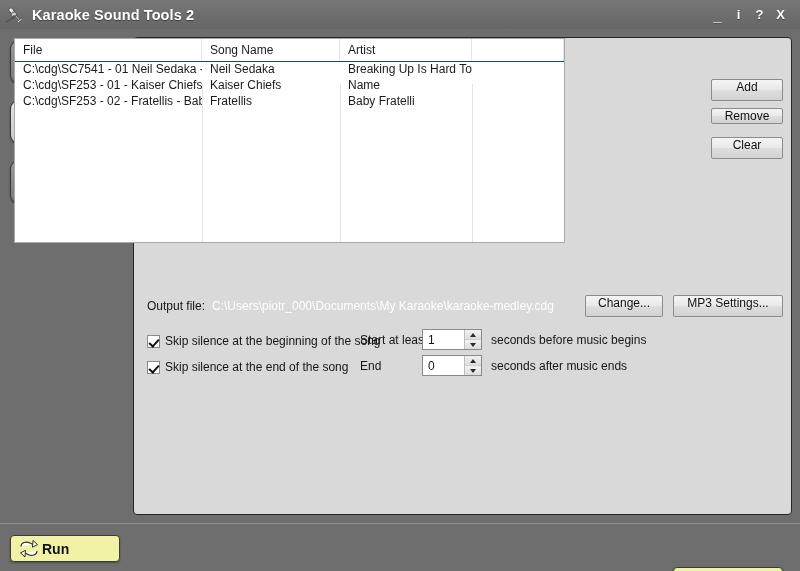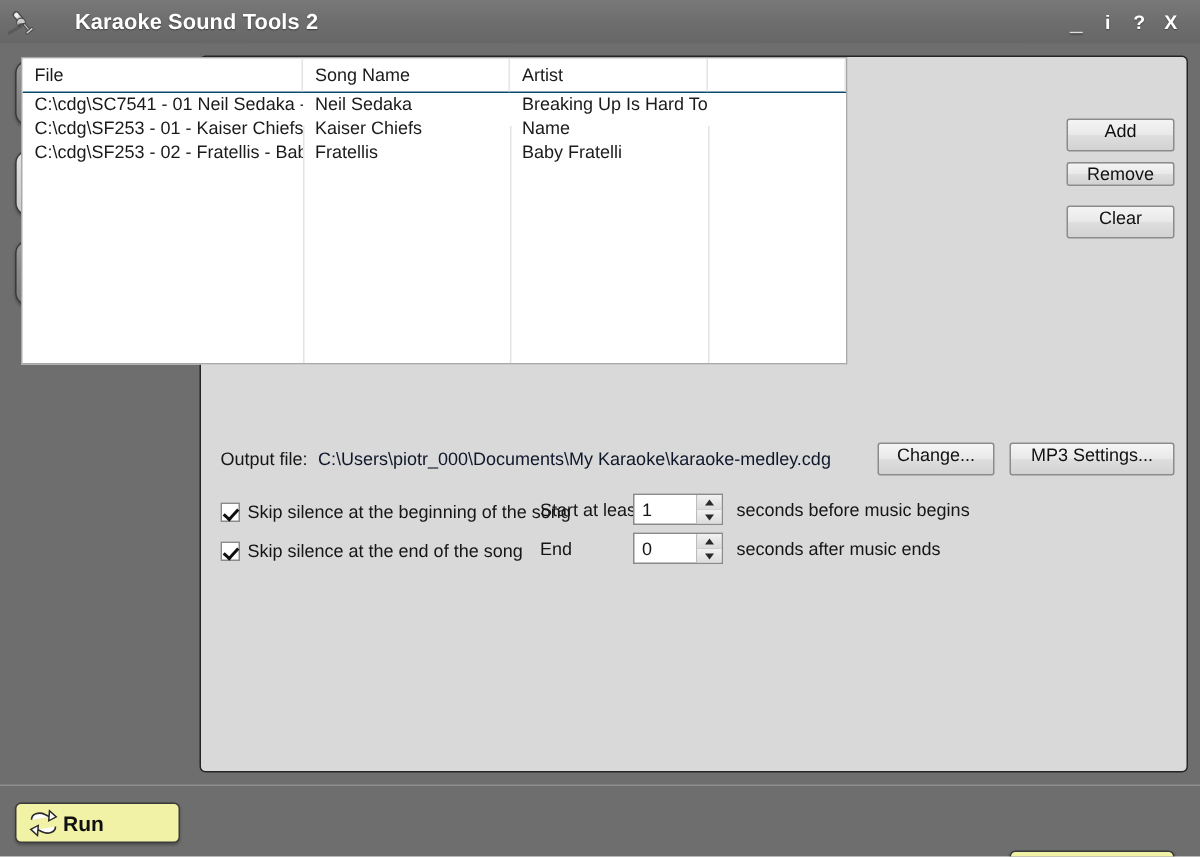--- a/index.html
+++ b/index.html
@@ -32,21 +32,21 @@
   .title-icon {
     width: 24px; height: 24px;
     margin-left: 3px;
     position: relative;
     flex: 0 0 auto;
   }
   .title-text {
     font-size: 14.5px;
     font-weight: bold;
     color: #ffffff;
-    margin-left: 23px;
+    margin-left: 5px;
     letter-spacing: 0.1px;
     text-shadow: 0 1px 1px rgba(0,0,0,0.45);
   }
   .title-buttons {
     margin-left: auto;
     display: flex;
     align-items: center;
     gap: 0px;
     margin-right: 9px;
   }
@@ -198,21 +198,21 @@
   #btn-remove { position: absolute; left: 711px; top: 108px; width: 72px; height: 16px; }
   #btn-clear  { position: absolute; left: 711px; top: 137px; width: 72px; height: 22px; }
 
   
   .out-label {
     position: absolute; left: 147px; top: 299px;
     font-size: 12px; color: #161616;
   }
   .out-path {
     position: absolute; left: 212px; top: 299px;
-    font-size: 12px; color: #0f172a;
+    font-size: 12px; color: #ffffff;
     white-space: nowrap;
   }
   #btn-change   { position: absolute; left: 585px; top: 295px; width: 78px; height: 22px; }
   #btn-mp3      { position: absolute; left: 673px; top: 295px; width: 110px; height: 22px; text-align: center; }
 
   
   .opt-row { position: absolute; height: 20px; display: flex; align-items: center; }
   #opt-begin { left: 147px; top: 331px; }
   #opt-end   { left: 147px; top: 357px; }
   .checkbox {

